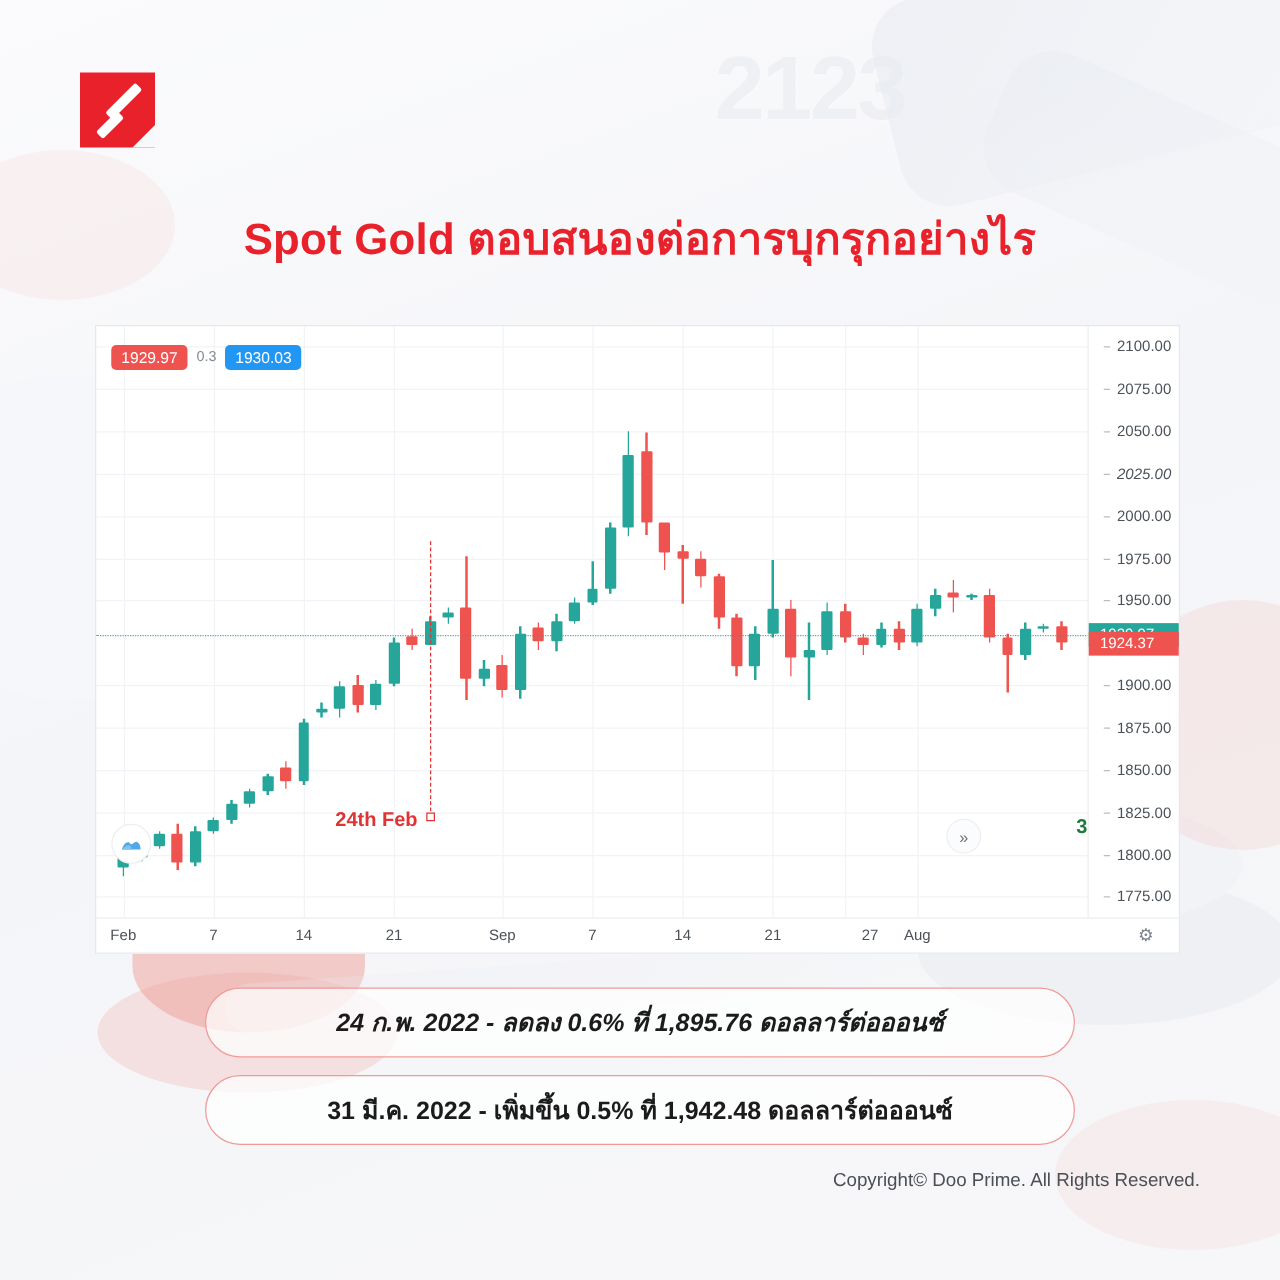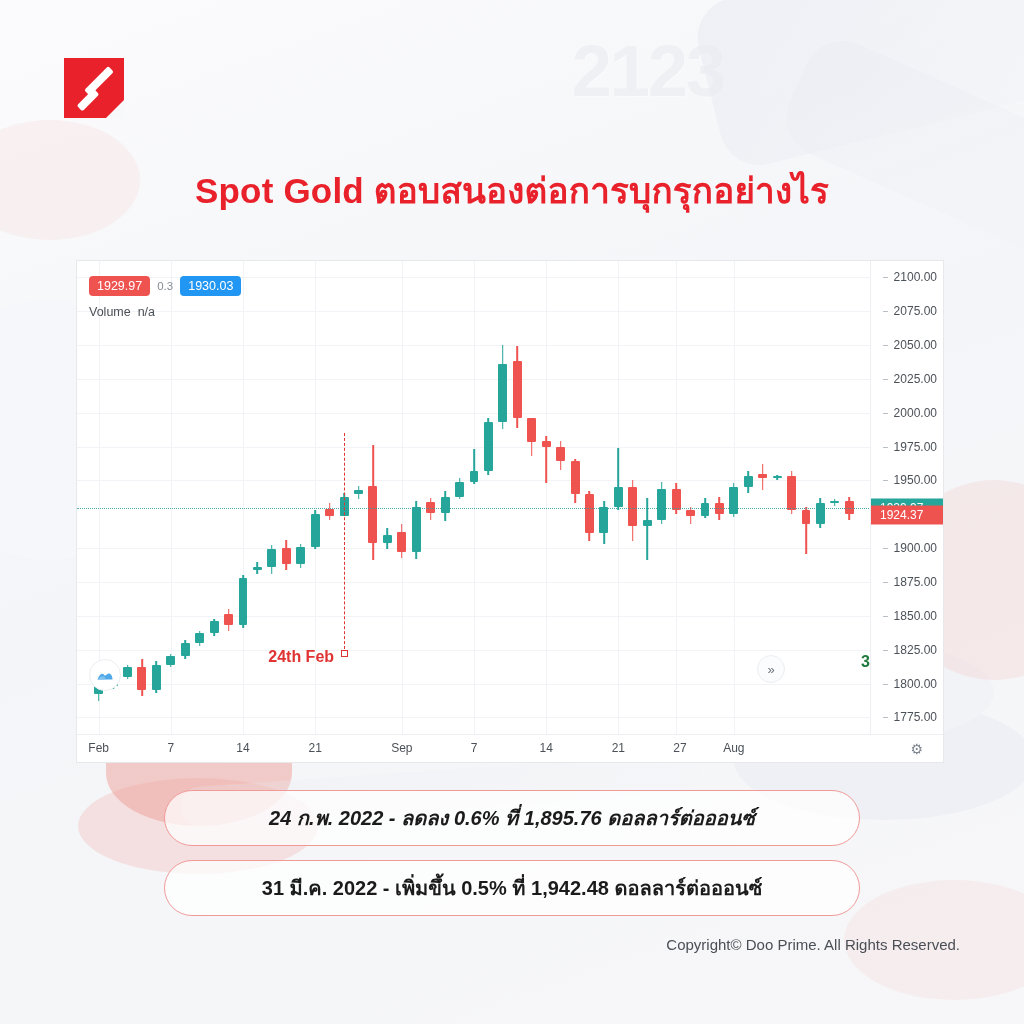--- a/index.html
+++ b/index.html
@@ -372,40 +372,36 @@
           <div class="cap" style="color: rgb(30, 122, 60); right: 10px; bottom: -12px;">31st Mar</div>
         </div>
       </div>
 
     <div id="legend">
       <div id="legend-row2">
         <span class="badge red">1929.97</span>
         <span id="mid-val">0.3</span>
         <span class="badge blue">1930.03</span>
       </div>
-      <div id="vol">
-        <span>Volume</span>
-        &nbsp;<span>n/a</span>
-      </div>
     </div>
 
     <div id="tv-logo">
       <svg width="18" height="14" viewBox="0 0 24 18" aria-hidden="true">
         <path d="M2 15 C4 9, 8 5, 11 9 C13 11.5, 15 6, 18 7 C21 8, 22 12, 22 15 Z" fill="#4fa8e8"></path>
         <path d="M2 15 C5 11, 9 9, 12 12 L12 15 Z" fill="#7ec2f0"></path>
       </svg>
     </div>
     <div id="chev">»</div>
   </div>
 
   <div id="yaxis">
       <div class="ytick" style="top: 16.2514px;">2100.00<span class="dash"></span></div>
       <div class="ytick" style="top: 50.1086px;">2075.00<span class="dash"></span></div>
       <div class="ytick" style="top: 83.9657px;">2050.00<span class="dash"></span></div>
-      <div class="ytick" style="top: 117.823px;">2025.00<span class="dash"></span></div>
+      <div class="ytick" style="top: 117.823px; font-style: italic;">2025.00<span class="dash"></span></div>
       <div class="ytick" style="top: 151.68px;">2000.00<span class="dash"></span></div>
       <div class="ytick" style="top: 185.537px;">1975.00<span class="dash"></span></div>
       <div class="ytick" style="top: 219.394px;">1950.00<span class="dash"></span></div>
       <div class="ytick" style="top: 287.109px;">1900.00<span class="dash"></span></div>
       <div class="ytick" style="top: 320.966px;">1875.00<span class="dash"></span></div>
       <div class="ytick" style="top: 354.823px;">1850.00<span class="dash"></span></div>
       <div class="ytick" style="top: 388.68px;">1825.00<span class="dash"></span></div>
       <div class="ytick" style="top: 422.537px;">1800.00<span class="dash"></span></div>
       <div class="ytick" style="top: 456.394px;">1775.00<span class="dash"></span></div>
       <div class="ylabel-box" style="background: rgb(38, 166, 154); top: 246.521px;">1929.97</div>
@@ -414,21 +410,21 @@
   <div id="xaxis">
     <span id="gear">⚙</span>
   <div class="xtick" style="left: 21.6545px;">Feb</div>
       <div class="xtick" style="left: 93.8364px;">7</div>
       <div class="xtick" style="left: 166.018px;">14</div>
       <div class="xtick" style="left: 238.2px;">21</div>
       <div class="xtick" style="left: 324.818px;">Sep</div>
       <div class="xtick" style="left: 397px;">7</div>
       <div class="xtick" style="left: 469.182px;">14</div>
       <div class="xtick" style="left: 541.364px;">21</div>
-      <div class="xtick" style="left: 603px;">27</div>
+      <div class="xtick" style="left: 619px;">27</div>
       <div class="xtick" style="left: 656.855px;">Aug</div>
     </div>
 </div>
 
 <div id="callout1" class="callout">
   <span>24 ก.พ. 2022 - ลดลง 0.6% ที่ 1,895.76 ดอลลาร์ต่อออนซ์</span>
 </div>
 <div id="callout2" class="callout">
   <span>31 มี.ค. 2022 - เพิ่มขึ้น 0.5% ที่ 1,942.48 ดอลลาร์ต่อออนซ์</span>
 </div>

